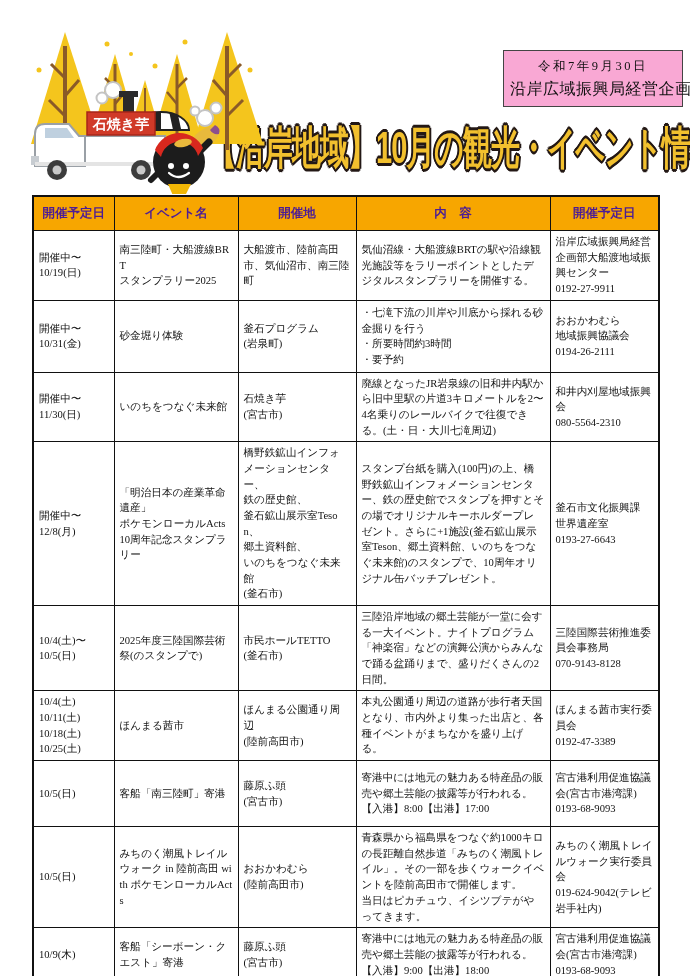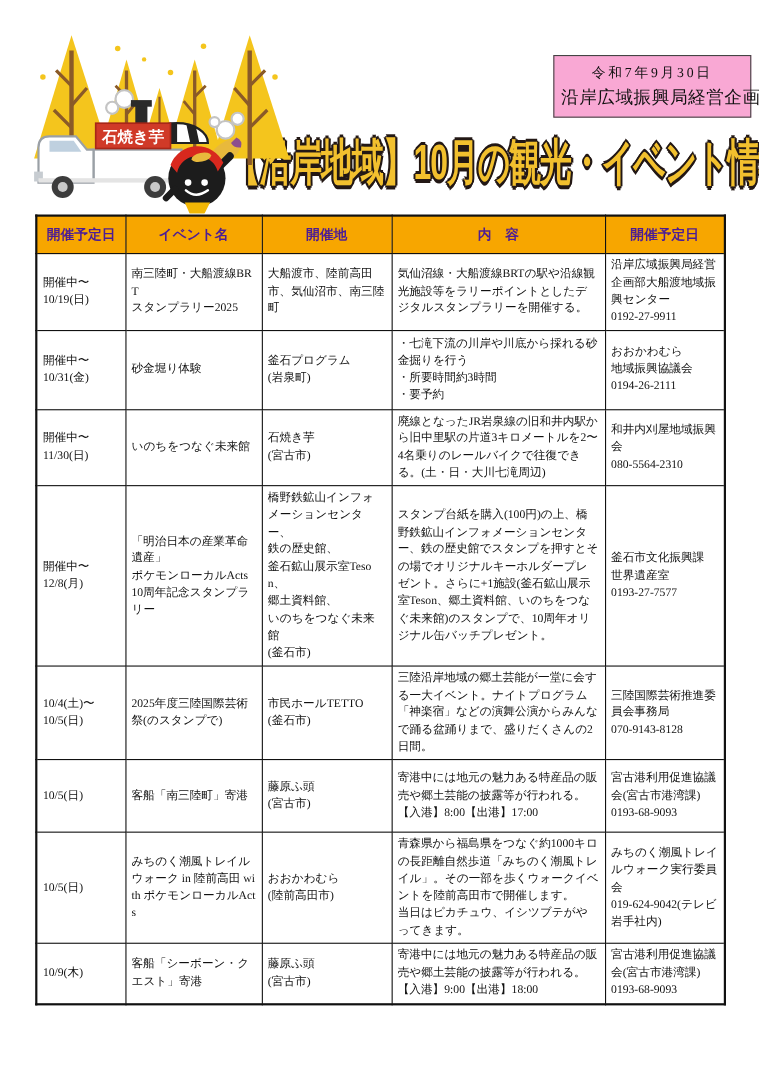--- a/index.html
+++ b/index.html
@@ -181,32 +181,44 @@
 10周年記念スタンプラリー</td>
           <td>橋野鉄鉱山インフォメーションセンター、
 鉄の歴史館、
 釜石鉱山展示室Teson、
 郷土資料館、
 いのちをつなぐ未来館
 (釜石市)</td>
           <td>スタンプ台紙を購入(100円)の上、橋野鉄鉱山インフォメーションセンター、鉄の歴史館でスタンプを押すとその場でオリジナルキーホルダープレゼント。さらに+1施設(釜石鉱山展示室Teson、郷土資料館、いのちをつなぐ未来館)のスタンプで、10周年オリジナル缶バッチプレゼント。</td>
           <td>釜石市文化振興課
 世界遺産室
-0193-27-7577</td>
+0193-27-6643</td>
         </tr>
         <tr class="r5">
           <td class="c-date">10/4(土)〜
 10/5(日)</td>
           <td>2025年度三陸国際芸術祭(のスタンプで)</td>
           <td>市民ホールTETTO
 (釜石市)</td>
           <td>三陸沿岸地域の郷土芸能が一堂に会する一大イベント。ナイトプログラム「神楽宿」などの演舞公演からみんなで踊る盆踊りまで、盛りだくさんの2日間。</td>
           <td>三陸国際芸術推進委員会事務局
 070-9143-8128</td>
         </tr>
+        <tr class="r6">
+          <td class="c-date">10/4(土)
+10/11(土)
+10/18(土)
+10/25(土)</td>
+          <td>ほんまる茜市</td>
+          <td>ほんまる公園通り周辺
+(陸前高田市)</td>
+          <td>本丸公園通り周辺の道路が歩行者天国となり、市内外より集った出店と、各種イベントがまちなかを盛り上げる。</td>
+          <td>ほんまる茜市実行委員会
+0192-47-3389</td>
+        </tr>
         <tr class="r7">
           <td class="c-date">10/5(日)</td>
           <td>客船「南三陸町」寄港</td>
           <td>藤原ふ頭
 (宮古市)</td>
           <td>寄港中には地元の魅力ある特産品の販売や郷土芸能の披露等が行われる。
 【入港】8:00【出港】17:00</td>
           <td>宮古港利用促進協議会(宮古市港湾課)
 0193-68-9093</td>
         </tr>

